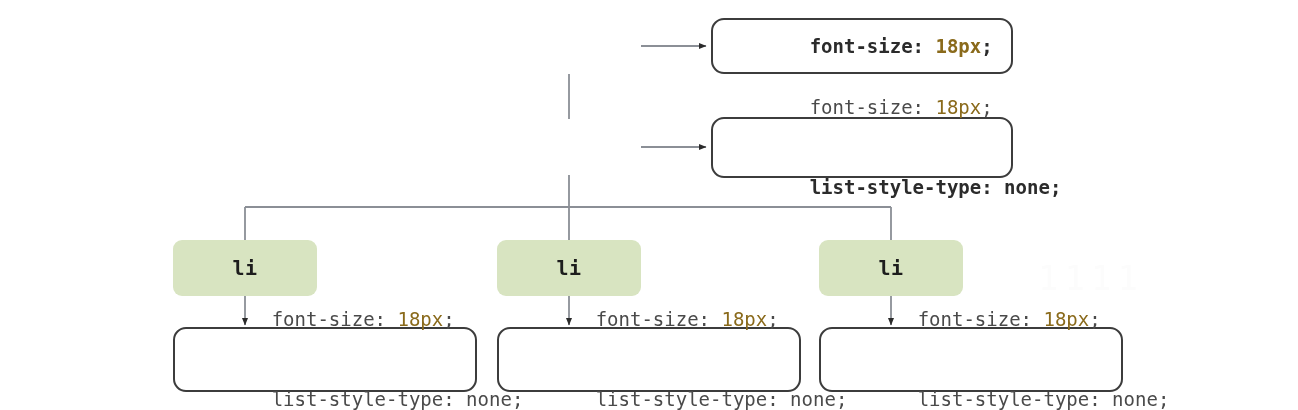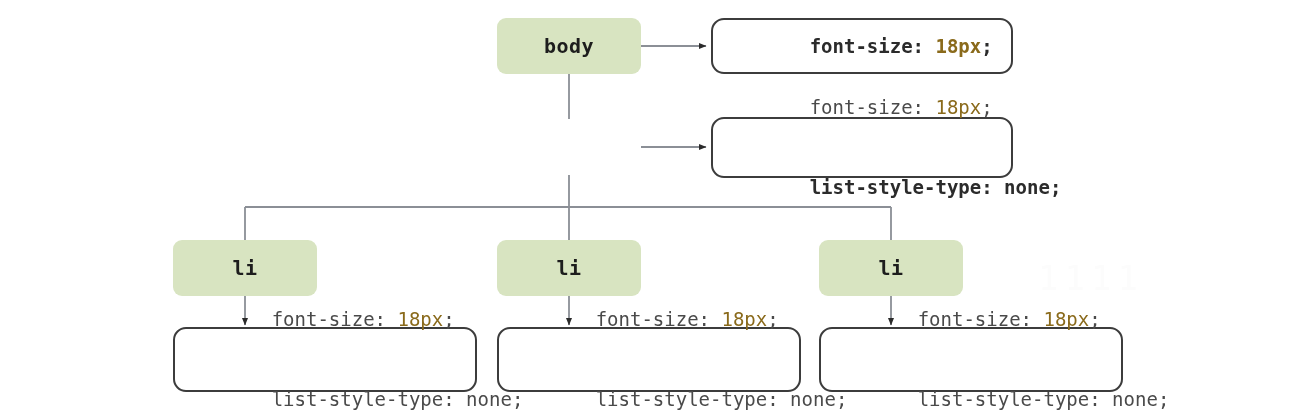--- a/index.html
+++ b/index.html
@@ -102,23 +102,20 @@
     <path d="M569,175 L569,240
              M245,207 L891,207
              M245,207 L245,240
              M891,207 L891,240" stroke="#8b8f96" stroke-width="1.8" fill="none"></path>
 
     <line x1="245" y1="296" x2="245" y2="325" stroke="#8b8f96" stroke-width="1.8" marker-end="url(#arrowhead)"></line>
     <line x1="569" y1="296" x2="569" y2="325" stroke="#8b8f96" stroke-width="1.8" marker-end="url(#arrowhead)"></line>
     <line x1="891" y1="296" x2="891" y2="325" stroke="#8b8f96" stroke-width="1.8" marker-end="url(#arrowhead)"></line>
   </svg>
 
-  <div class="node-box" style="left:497px; top:18px; width:144px; height:56px;">
-    <span class="node-label">body</span>
-  </div>
 
   <div class="prop-box" style="left:711px; top:18px; width:302px; height:56px;">
     <div class="prop-line bold">
       <span>font-size: </span><span class="accent">18px</span><span>;</span>
     </div>
   </div>
 
 
   <div class="prop-box" style="left:711px; top:117px; width:302px; height:61px;">
     <div class="prop-line">

